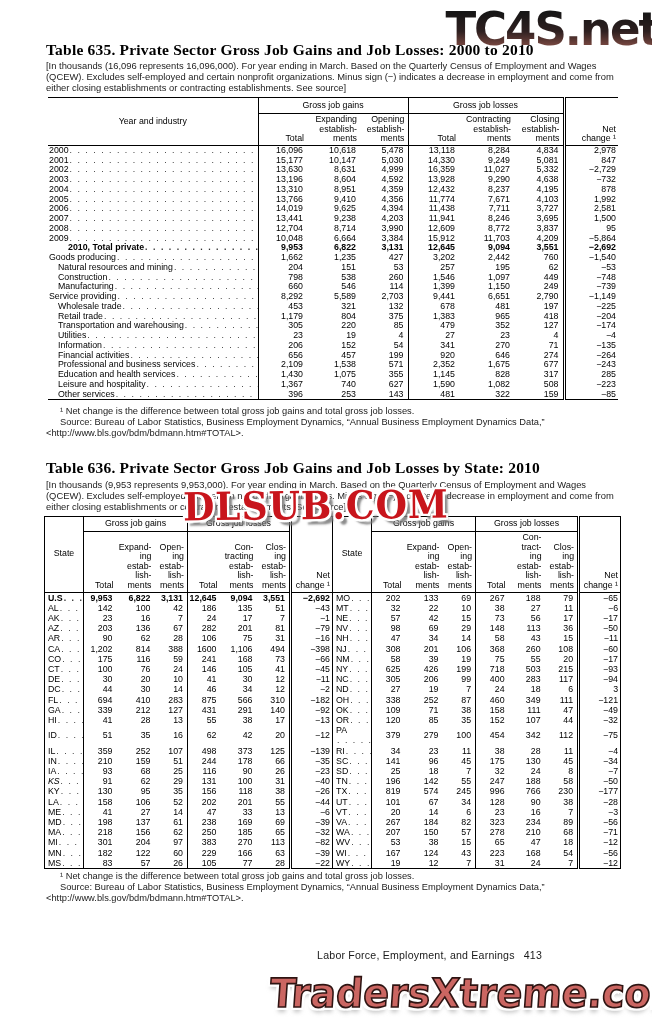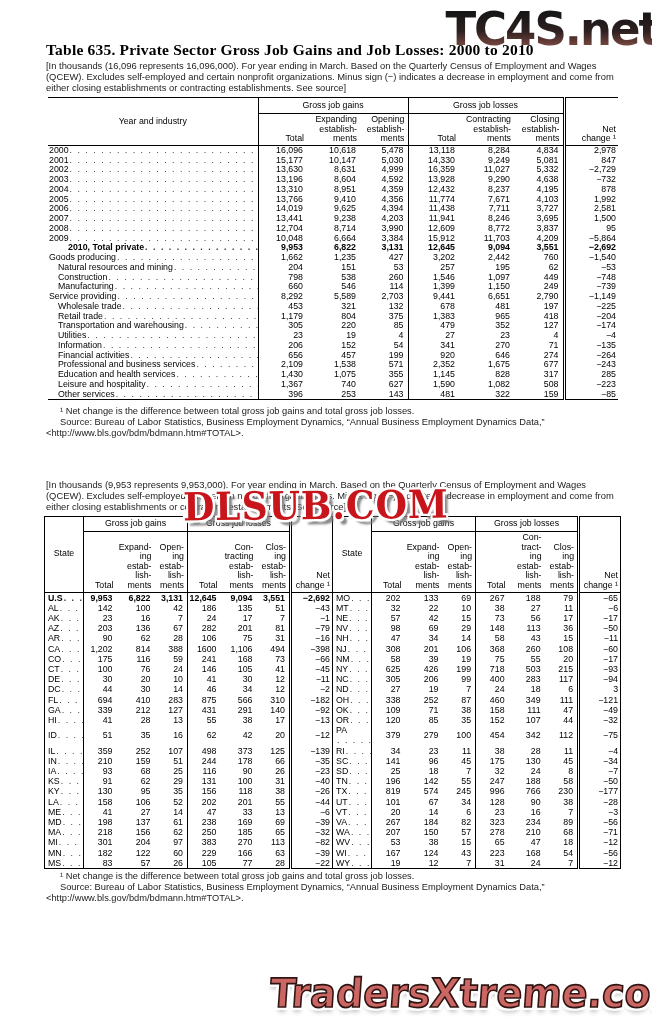--- a/index.html
+++ b/index.html
@@ -523,20 +523,21 @@
         </tr>
       </tbody>
   </table>
 
   <div class="fnblock" style="top:406px;">
     <div class="ind">¹ Net change is the difference between total gross job gains and total gross job losses.</div>
     <div class="ind">Source: Bureau of Labor Statistics, Business Employment Dynamics, “Annual Business Employment Dynamics Data,”</div>
     <div>&lt;http://www.bls.gov/bdm/bdmann.htm#TOTAL&gt;.</div>
   </div>
 
+  <div class="tbl-title" style="top:459px;">Table 636. Private Sector Gross Job Gains and Job Losses by State: 2010</div>
   <div class="tbl-note" style="top:479px;">[In thousands (9,953 represents 9,953,000). For year ending in March. Based on the Quarterly Census of Employment and Wages (QCEW). Excludes self-employed and certain nonprofit organizations. Minus sign (−) indicates a decrease in employment and come from either closing establishments or contracting establishments. See source]</div>
 
   <table id="t636" class="datatable">
     <colgroup>
       <col style="width:39px">
         <col style="width:33px">
         <col style="width:38px">
         <col style="width:33px">
       <col style="width:33px">
         <col style="width:36px">
@@ -1112,21 +1113,21 @@
           <td class="num vl">25</td>
           <td class="num">18</td>
           <td class="num">7</td>
           <td class="num vl">32</td>
           <td class="num">24</td>
           <td class="num">8</td>
           <td class="net vd">−7</td>
         </tr>
         <tr>
           <td>
-            <div class="lblwrap" style="padding-left: 3px;">
+            <div class="lblwrap" style="padding-left: 3px; font-style: italic;">
               <span class="lbl">KS</span>
               <span class="leader">. . . . . . . . . . . . . . . . . . . . . . . . . . . . . . . . . . . . . . . . . . . . . . . . . . . . . . . . . . . . . . . . . . . . . . . . . . . . . . . . . . . . . . . . . . </span>
             </div>
           </td>
           <td class="num vl">91</td>
           <td class="num">62</td>
           <td class="num">29</td>
           <td class="num vl">131</td>
           <td class="num">100</td>
           <td class="num">31</td>
@@ -1371,14 +1372,17 @@
         </tr>
       </tbody>
   </table>
 
   <div class="fnblock" style="top:871px;">
     <div class="ind">¹ Net change is the difference between total gross job gains and total gross job losses.</div>
     <div class="ind">Source: Bureau of Labor Statistics, Business Employment Dynamics, “Annual Business Employment Dynamics Data,”</div>
     <div>&lt;http://www.bls.gov/bdm/bdmann.htm#TOTAL&gt;.</div>
   </div>
 
+  <div class="footer-right">
+    <span>Labor Force, Employment, and Earnings</span><span class="pgnum">413</span>
+  </div>
 
 </div>
 
 </body></html>

